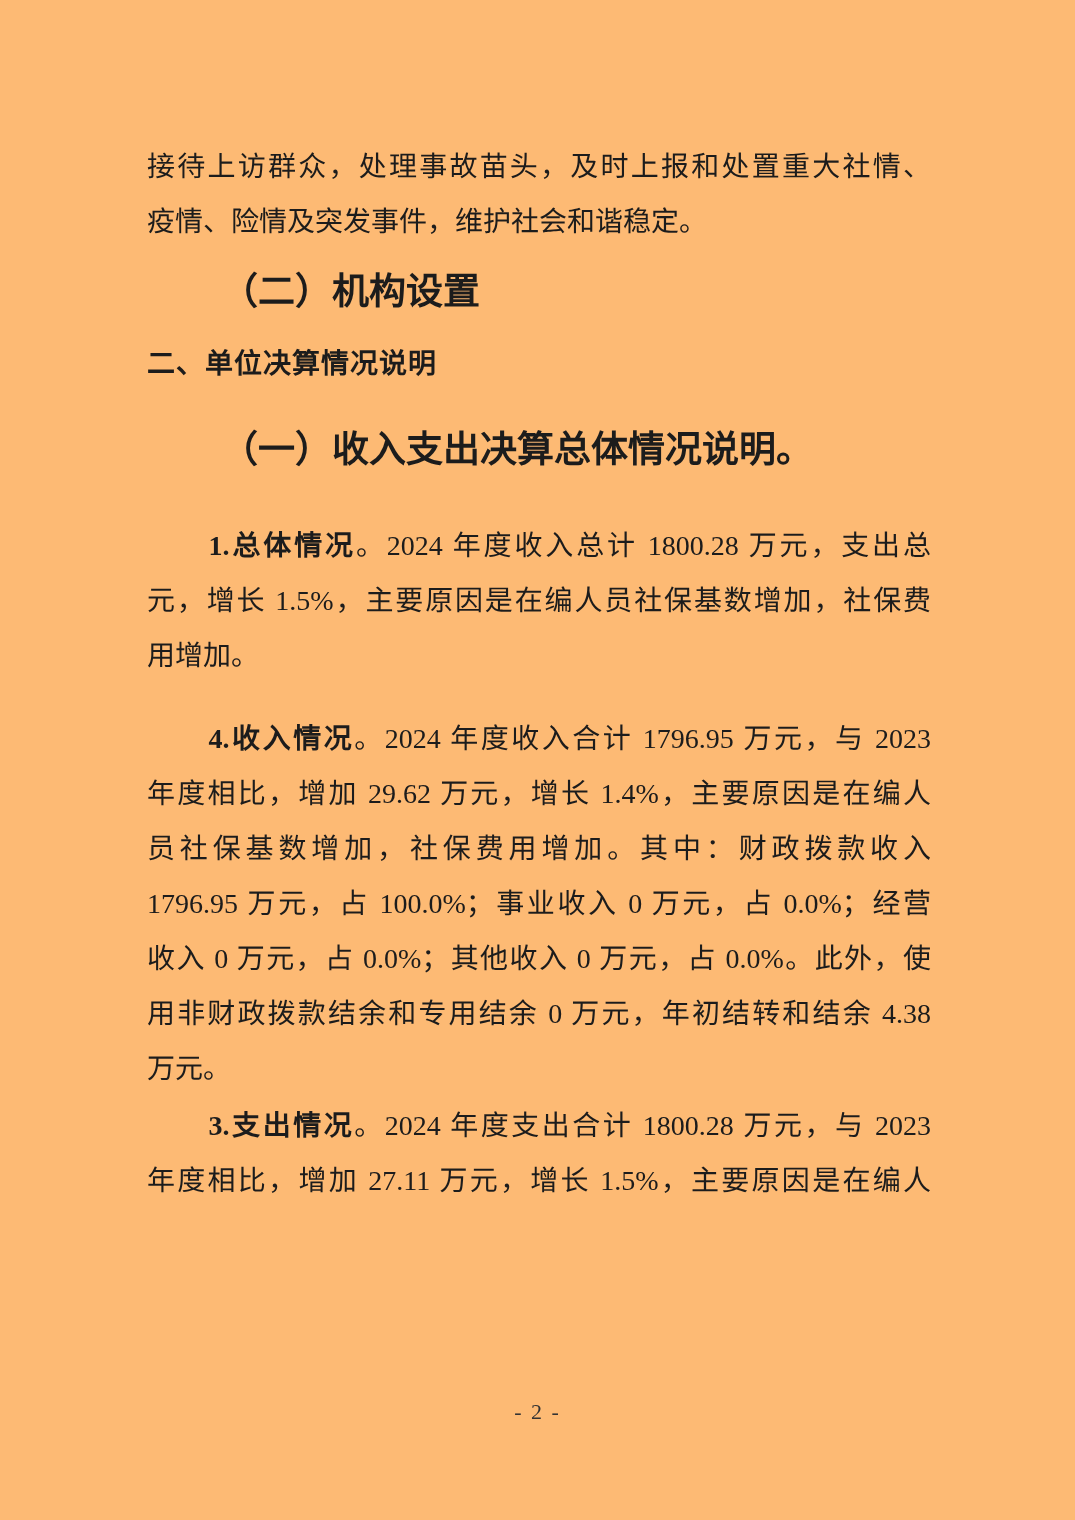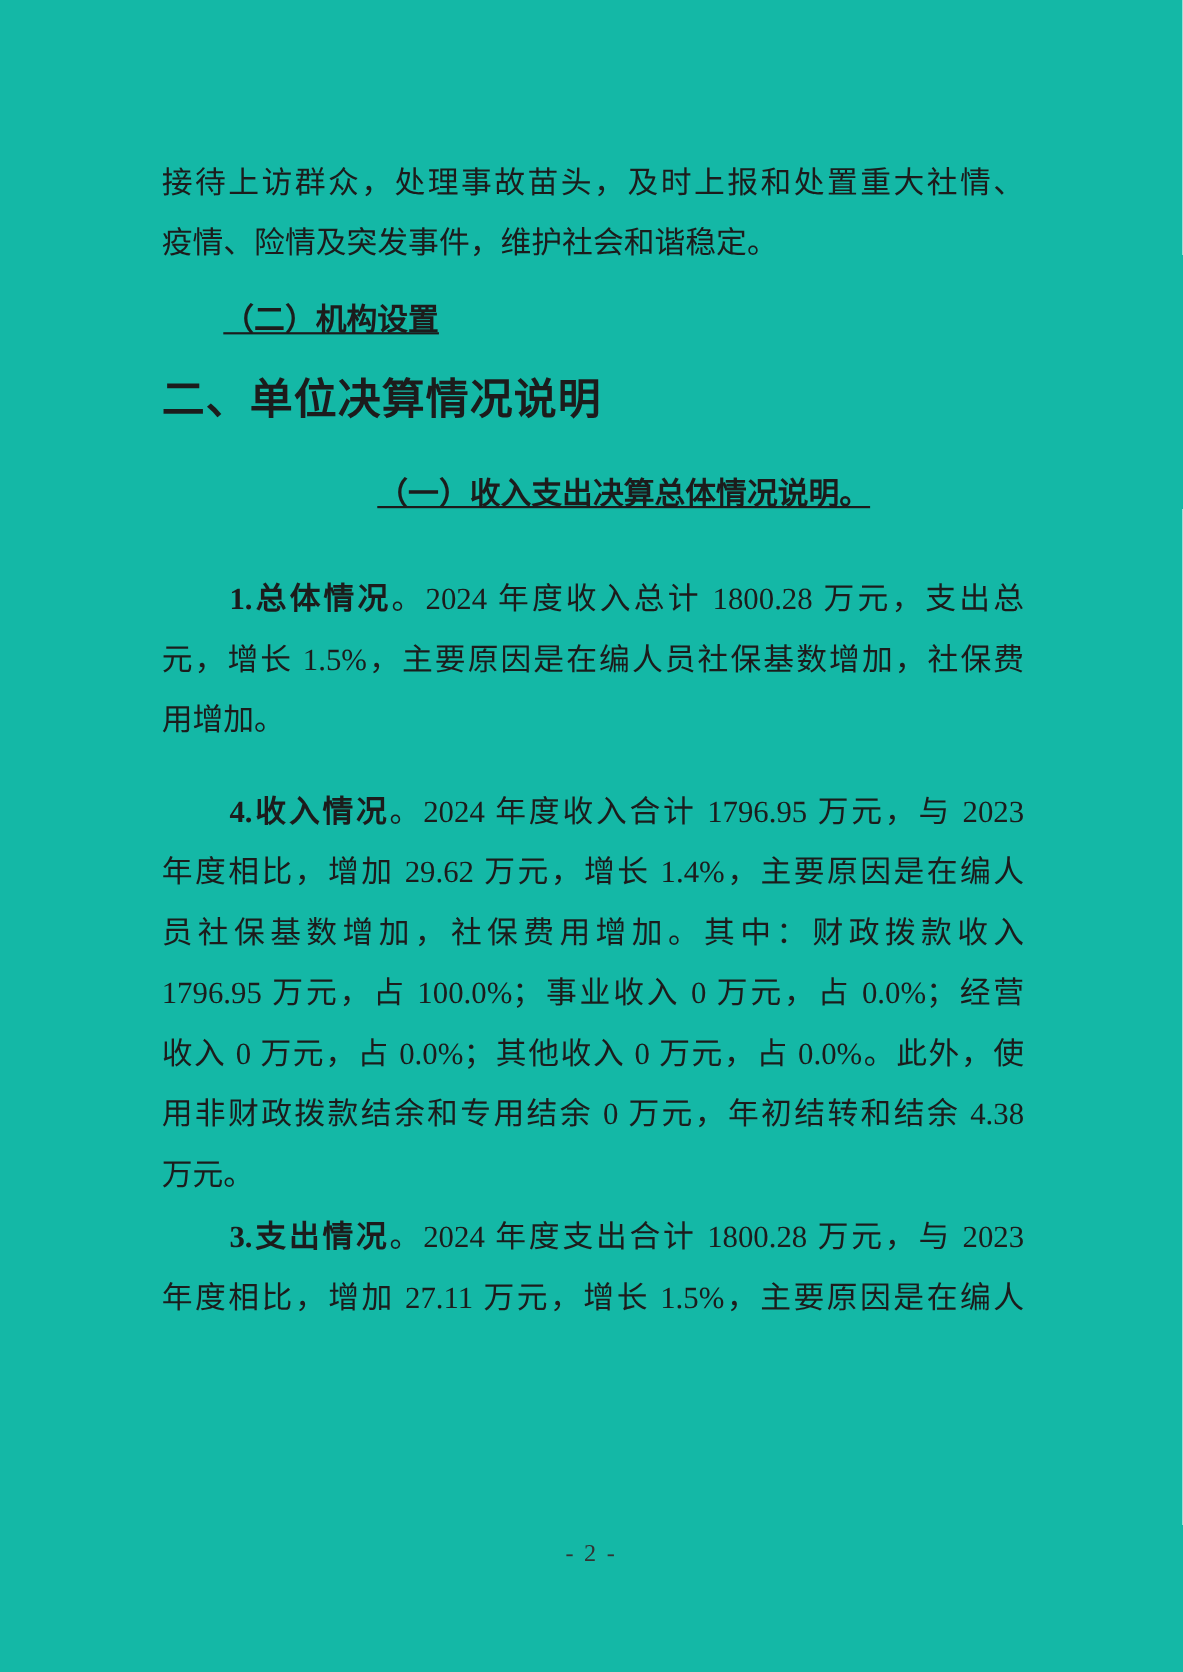--- a/index.html
+++ b/index.html
@@ -4,21 +4,21 @@
 <style>
   html, body {
     margin: 0;
     padding: 0;
     background: #ffffff;
   }
   .page {
     position: relative;
     width: 1075px;
     height: 1520px;
-    background: #14b8a6;
+    background: #fdba74;
     color: #1c1c1c;
     font-family: "Liberation Serif", "DejaVu Serif", serif;
     overflow: hidden;
   }
   .content {
     position: absolute;
     left: 147px;
     top: 139px;
     width: 784px;
   }
@@ -40,41 +40,40 @@
   }
   .indent-org {
     text-indent: 2em;
   }
   .lead {
     font-weight: bold;
   }
   
   .h-kai {
     font-weight: bold;
-    font-size: 28px;
+    font-size: 37px;
     line-height: 36px;
     height: 36px;
     text-indent: 2em;
     text-align: left;
-    text-decoration: underline;
   }
   
   .h-hei {
     font-weight: bold;
     font-family: "Liberation Sans", "DejaVu Sans", sans-serif;
-    font-size: 39px;
+    font-size: 28px;
     line-height: 44px;
     height: 44px;
     text-align: left;
     letter-spacing: 1px;
   }
   .mt-h-org   { margin-top: 25px; }
   .mt-org     { margin-top: 32px; }
   .mt-h-main  { margin-top: 13px; }
-  .mt-h-sub1  { margin-top: 46px; text-align: center; }
+  .mt-h-sub1  { margin-top: 46px; }
   .mt-p-total { margin-top: 50px; }
   .mt-p-income { margin-top: 28px; }
   .mt-p-expense { margin-top: 2px; }
   .footer {
     position: absolute;
     left: 0;
     top: 1396px;
     width: 1075px;
     height: 32px;
     line-height: 32px;

